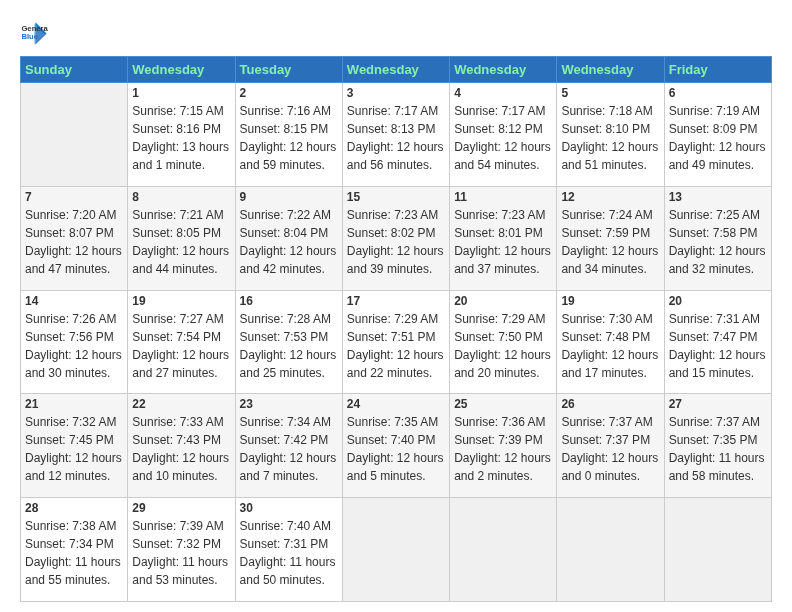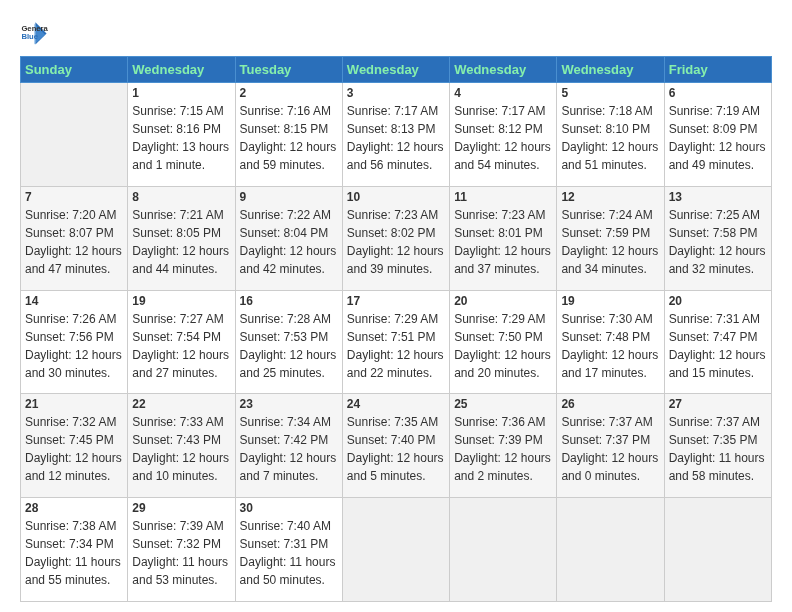--- a/index.html
+++ b/index.html
@@ -166,21 +166,21 @@
           </td>
           <td>
             <div class="day-number">8</div>
             <div class="day-info">Sunrise: 7:21 AM<br>Sunset: 8:05 PM<br>Daylight: 12 hours and 44 minutes.</div>
           </td>
           <td>
             <div class="day-number">9</div>
             <div class="day-info">Sunrise: 7:22 AM<br>Sunset: 8:04 PM<br>Daylight: 12 hours and 42 minutes.</div>
           </td>
           <td>
-            <div class="day-number">10</div>
+            <div class="day-number">15</div>
             <div class="day-info">Sunrise: 7:23 AM<br>Sunset: 8:02 PM<br>Daylight: 12 hours and 39 minutes.</div>
           </td>
           <td>
             <div class="day-number">11</div>
             <div class="day-info">Sunrise: 7:23 AM<br>Sunset: 8:01 PM<br>Daylight: 12 hours and 37 minutes.</div>
           </td>
           <td>
             <div class="day-number">12</div>
             <div class="day-info">Sunrise: 7:24 AM<br>Sunset: 7:59 PM<br>Daylight: 12 hours and 34 minutes.</div>
           </td>

